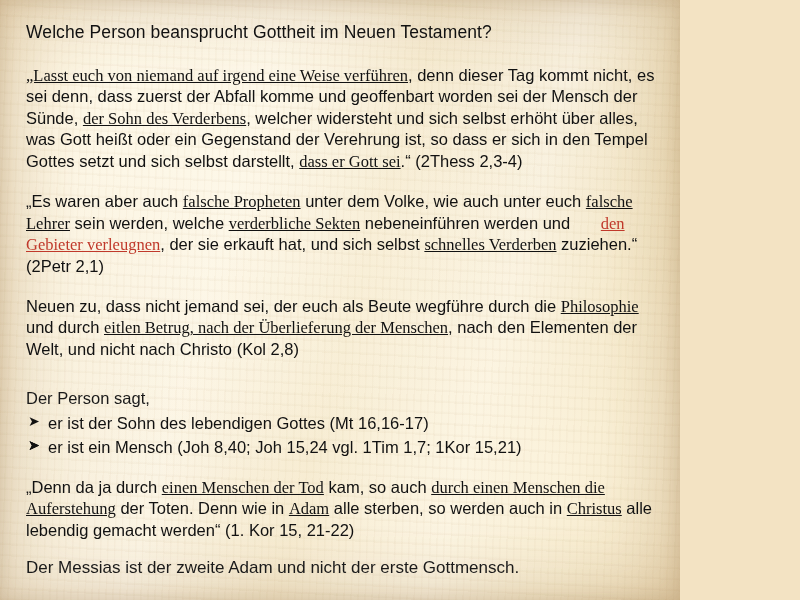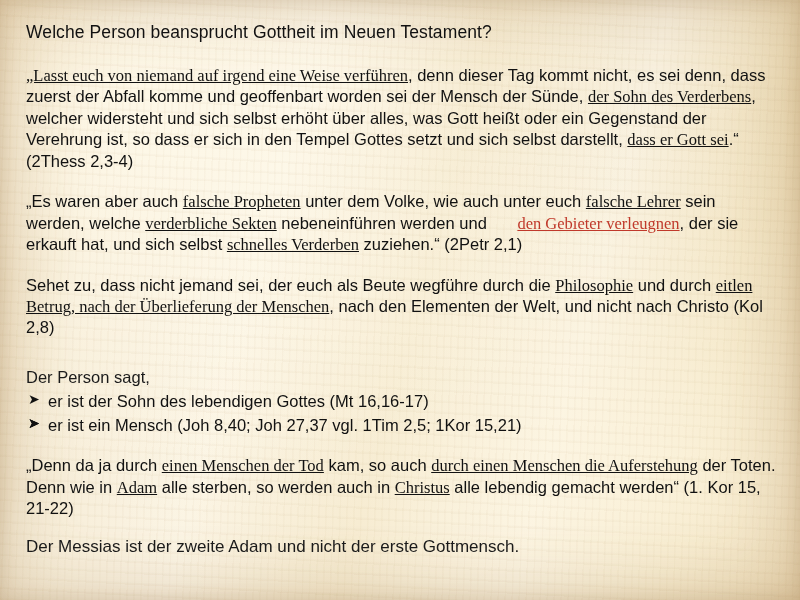--- a/index.html
+++ b/index.html
@@ -8,21 +8,21 @@
   }
   body {
     width: 800px;
     height: 600px;
     overflow: hidden;
     font-family: "Liberation Sans", sans-serif;
     background: #f3e3c3;
   }
   .slide {
     position: relative;
-    width: 800px;
+    width: 680px;
     height: 600px;
     box-sizing: border-box;
     
     background:
       radial-gradient(ellipse at 18% 20%, rgba(255,250,235,0.85) 0%, rgba(255,250,235,0) 55%),
       radial-gradient(ellipse at 82% 78%, rgba(255,248,228,0.75) 0%, rgba(255,248,228,0) 60%),
       linear-gradient(105deg, #e7cfa4 0%, #f6ecd6 16%, #fbf4e4 34%, #f3e6c9 52%, #f8f0de 70%, #eddcb6 86%, #dcc191 100%);
     padding: 22px 24px 10px 26px;
     color: #1a1a1a;
   }
@@ -102,31 +102,31 @@
 
 <div class="slide">
   <div class="content">
 
     <h1 class="title">Welche Person beansprucht Gottheit im Neuen Testament?</h1>
 
     <p class="para"><span class="u">„Lasst euch von niemand auf irgend eine Weise verführen</span><span>, denn dieser Tag kommt nicht, es sei denn, dass zuerst der Abfall komme und geoffenbart worden sei der Mensch der Sünde, </span><span class="u">der Sohn des Verderbens</span><span>, welcher widersteht und sich selbst erhöht über alles, was Gott heißt oder ein Gegenstand der Verehrung ist, so dass er sich in den Tempel Gottes setzt und sich selbst darstellt, </span><span class="u">dass er Gott sei</span><span>.“ (2Thess 2,3-4)</span></p>
 
     <p class="para"><span>„Es waren aber auch </span><span class="u">falsche Propheten</span><span> unter dem Volke, wie auch unter euch </span><span class="u">falsche Lehrer</span><span> sein werden, welche </span><span class="u">verderbliche Sekten</span><span> nebeneinführen werden und </span><span class="u red">den Gebieter verleugnen</span><span>, der sie erkauft hat, und sich selbst </span><span class="u">schnelles Verderben</span><span> zuziehen.“ (2Petr 2,1)</span></p>
 
-    <p class="para"><span>Sehet zu, dass nicht jemand sei, der euch als Beute wegführe durch die </span><span class="u">Philosophie</span><span> und durch </span><span class="u">eitlen Betrug, nach der Überlieferung der Menschen</span><span>, nach den Elementen der Welt, und nicht nach Christo (Kol 2,8)</span></p>
+    <p class="para"><span>Neuen zu, dass nicht jemand sei, der euch als Beute wegführe durch die </span><span class="u">Philosophie</span><span> und durch </span><span class="u">eitlen Betrug, nach der Überlieferung der Menschen</span><span>, nach den Elementen der Welt, und nicht nach Christo (Kol 2,8)</span></p>
 
     <div class="block-gap"></div>
 
     <p class="lead-line">Der Person sagt,</p>
 
     <ul class="bullets">
       <li><span class="arrow">➤</span><span>er ist der Sohn des lebendigen Gottes (Mt 16,16-17)</span></li>
       <li><span class="arrow">➤</span></li>
       <li><span class="arrow">➤</span></li>
-      <li><span class="arrow">➤</span><span>er ist ein Mensch (Joh 8,40; Joh 27,37 vgl. 1Tim 2,5; 1Kor 15,21)</span></li>
+      <li><span class="arrow">➤</span><span>er ist ein Mensch (Joh 8,40; Joh 15,24 vgl. 1Tim 1,7; 1Kor 15,21)</span></li>
     </ul>
 
     <p class="para tight"><span>„Denn da ja durch </span><span class="u">einen Menschen der Tod</span><span> kam, so auch </span><span class="u">durch einen Menschen die Auferstehung</span><span> der Toten. Denn wie in </span><span class="u">Adam</span><span> alle sterben, so werden auch in </span><span class="u">Christus</span><span> alle  lebendig  gemacht  werden“ (1. Kor 15, 21-22)</span></p>
 
     <p class="last-line">Der Messias ist der zweite Adam und nicht der erste Gottmensch.</p>
 
   </div>
 </div>
 
 </body></html>

